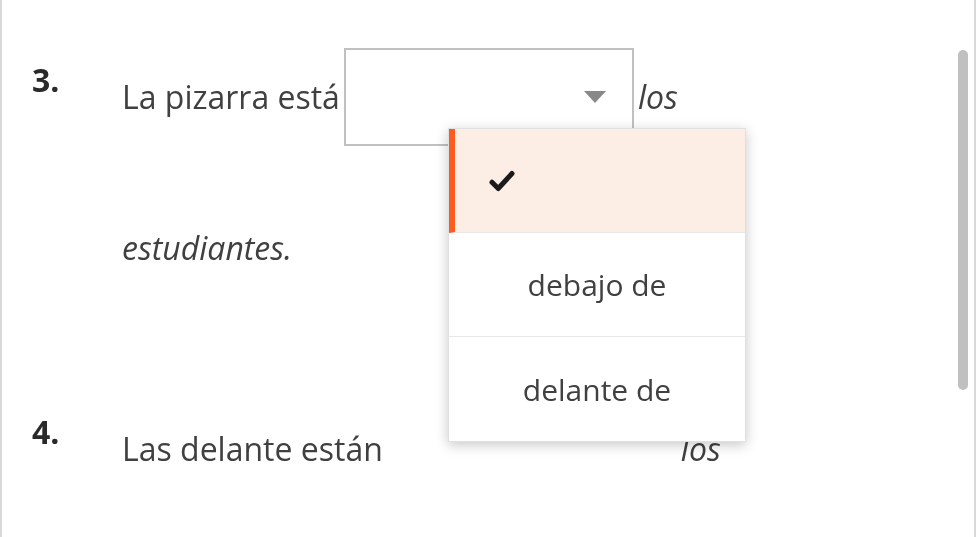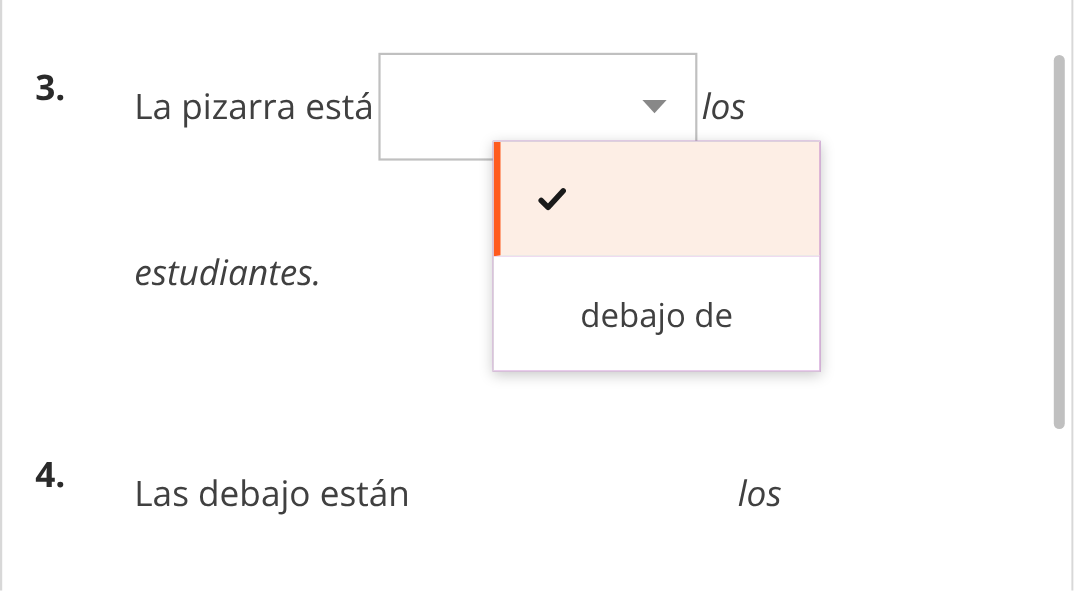--- a/index.html
+++ b/index.html
@@ -86,21 +86,21 @@
       height: 0;
       border-left: 11px solid transparent;
       border-right: 11px solid transparent;
       border-top: 12px solid #888;
     }
     .dropdown-panel {
       position: absolute;
       top: 128px;
       left: 416px;
       width: 298px;
-      background: #a21caf;
+      background: #0ea5e9;
       box-shadow: 0 3px 12px rgba(0,0,0,0.22);
       border: 1px solid #e0e0e0;
       z-index: 10;
     }
     .dropdown-item {
       height: 104px;
       display: flex;
       align-items: center;
       justify-content: center;
       font-size: 30px;
@@ -161,28 +161,31 @@
           <span class="check-icon">
             <svg viewBox="0 0 24 24" fill="none" stroke="#1a1a1a" stroke-width="4" stroke-linecap="round" stroke-linejoin="round">
               <polyline points="4 13 9 18 20 6"></polyline>
             </svg>
           </span>
           <span></span>
         </div>
         <div class="dropdown-item">
           <span>debajo de</span>
         </div>
+        <div class="dropdown-item">
+          <span>delante de</span>
+        </div>
       </div>
     </div>
 
     <div class="question question-4">
       <div class="q-number">4.</div>
       <div class="q-body">
         <div class="line1">
-          <span class="text-before">Las debajo están</span>
+          <span class="text-before">Las delante están</span>
           <div class="select-placeholder"></div>
           <span class="text-after">los</span>
         </div>
         <div class="line2">escritorios.</div>
       </div>
     </div>
 
   </div>
 </div>
 

